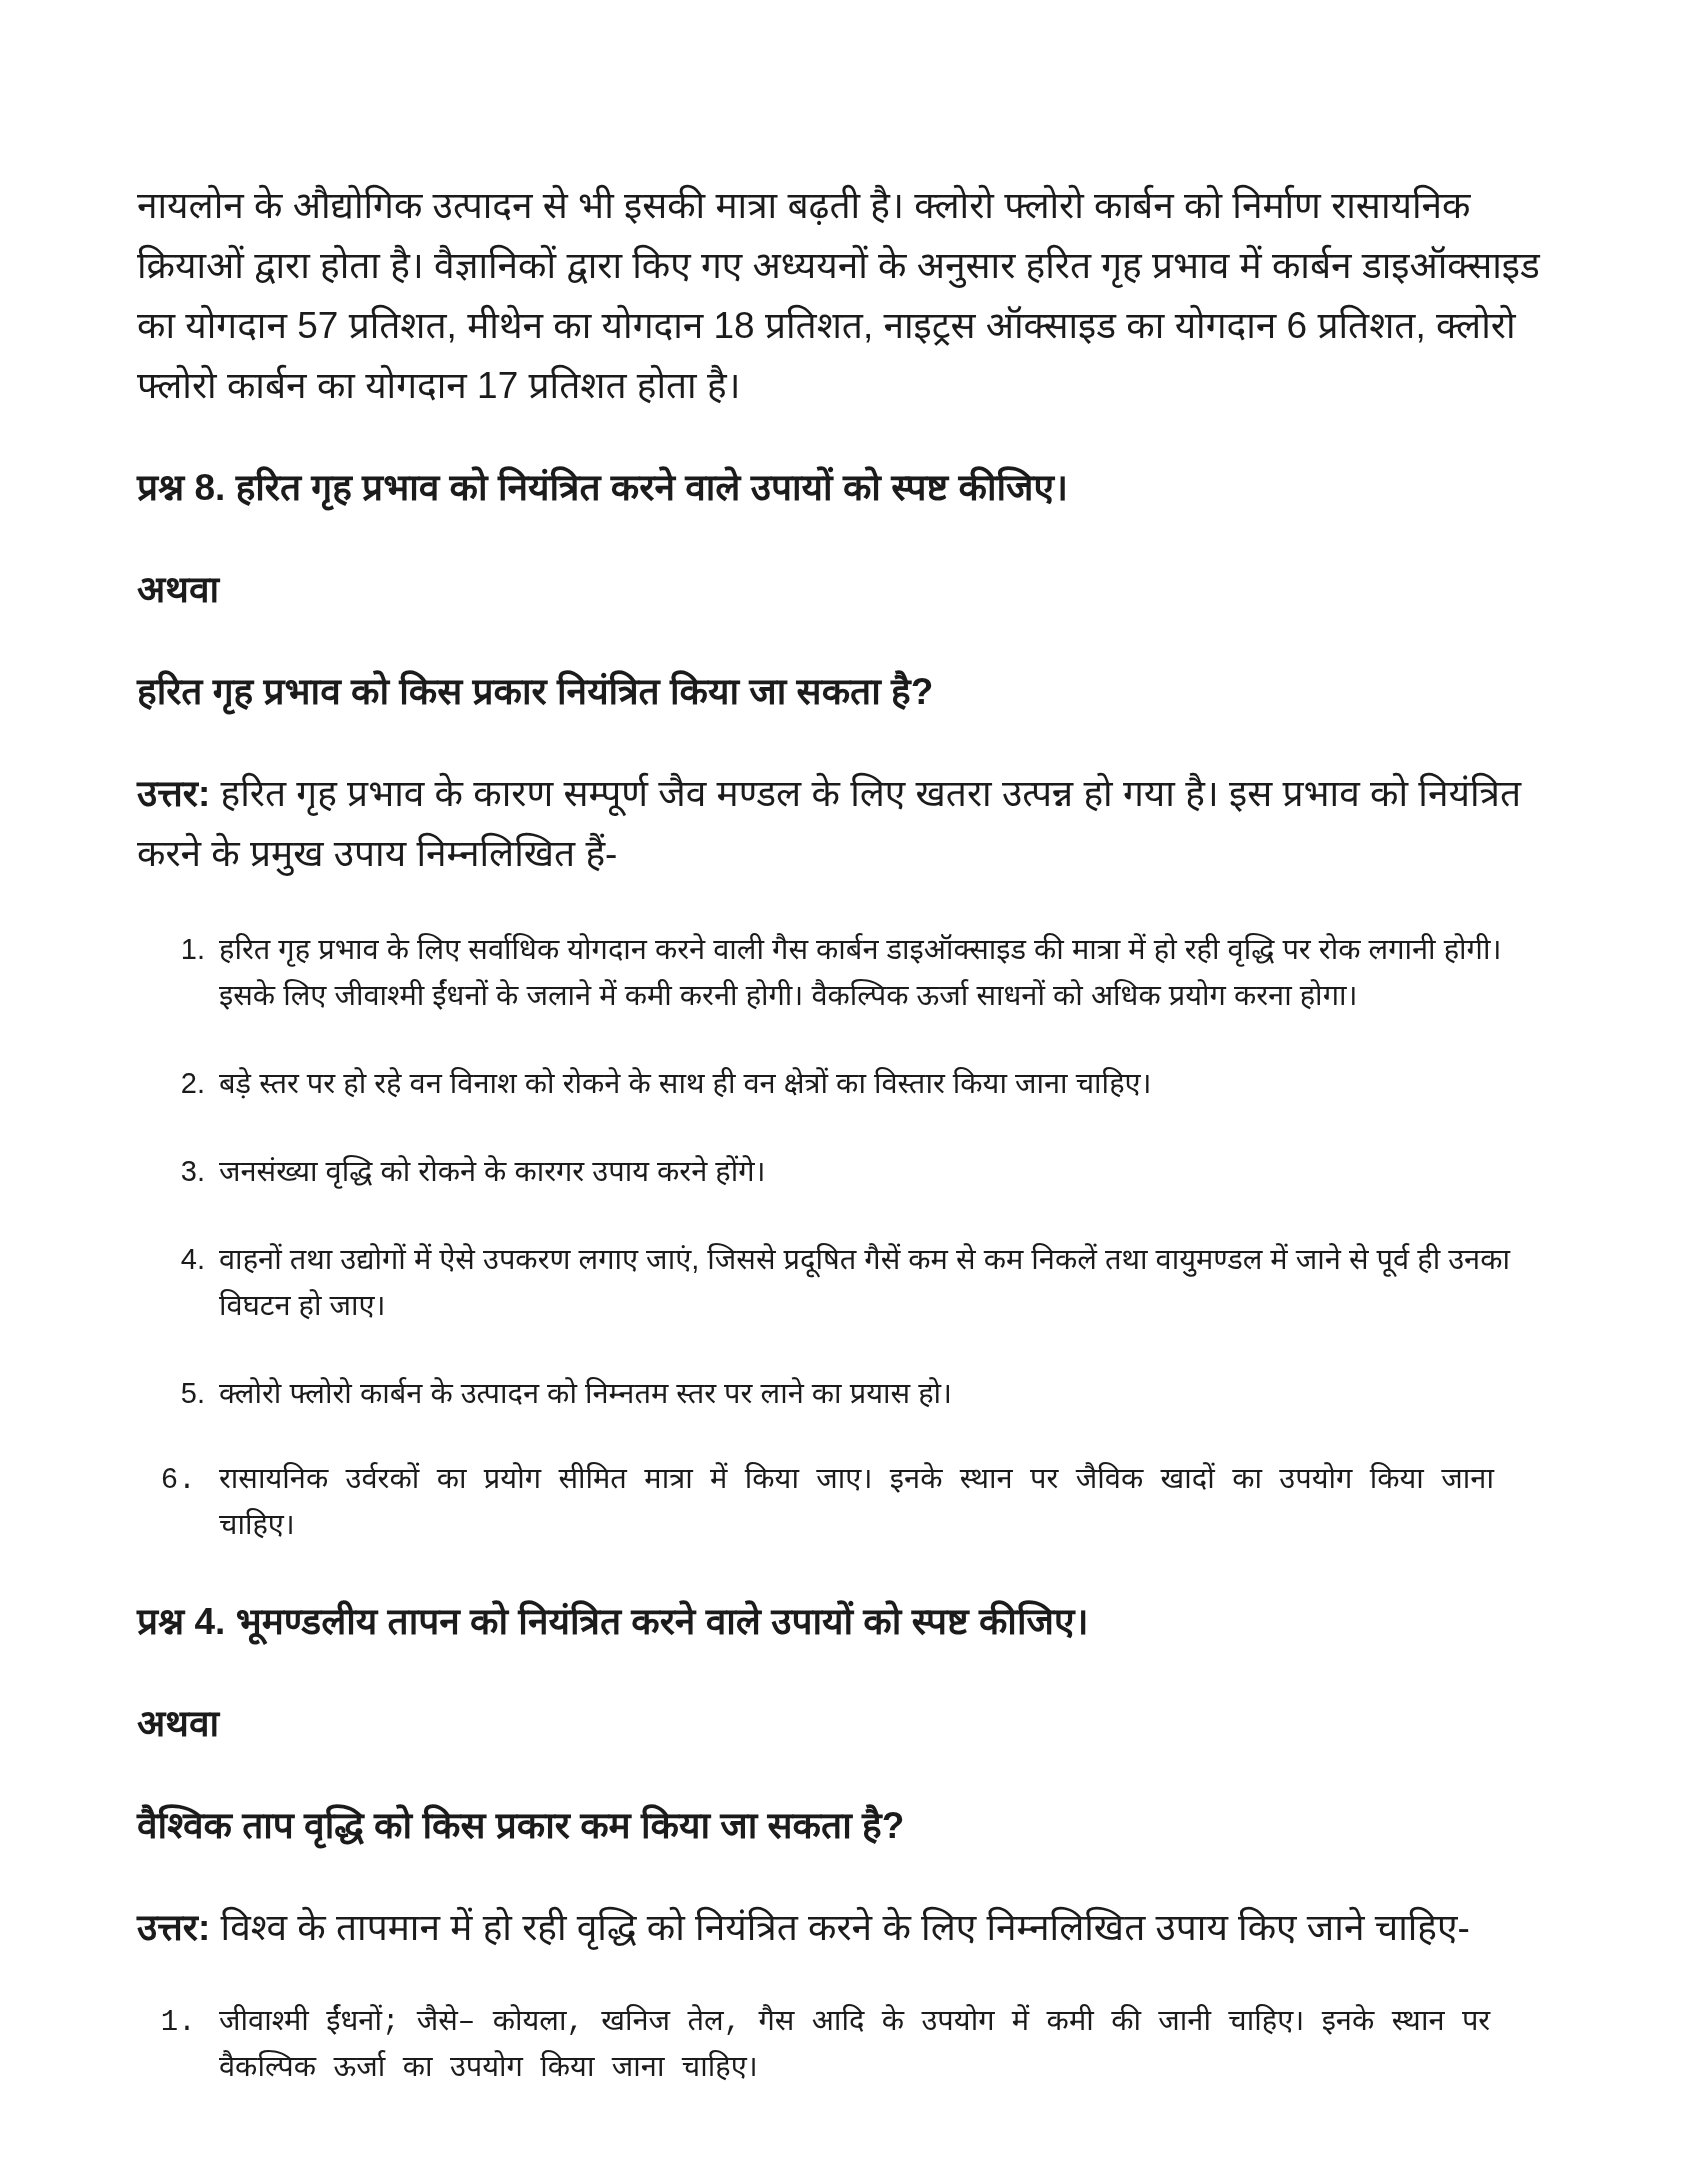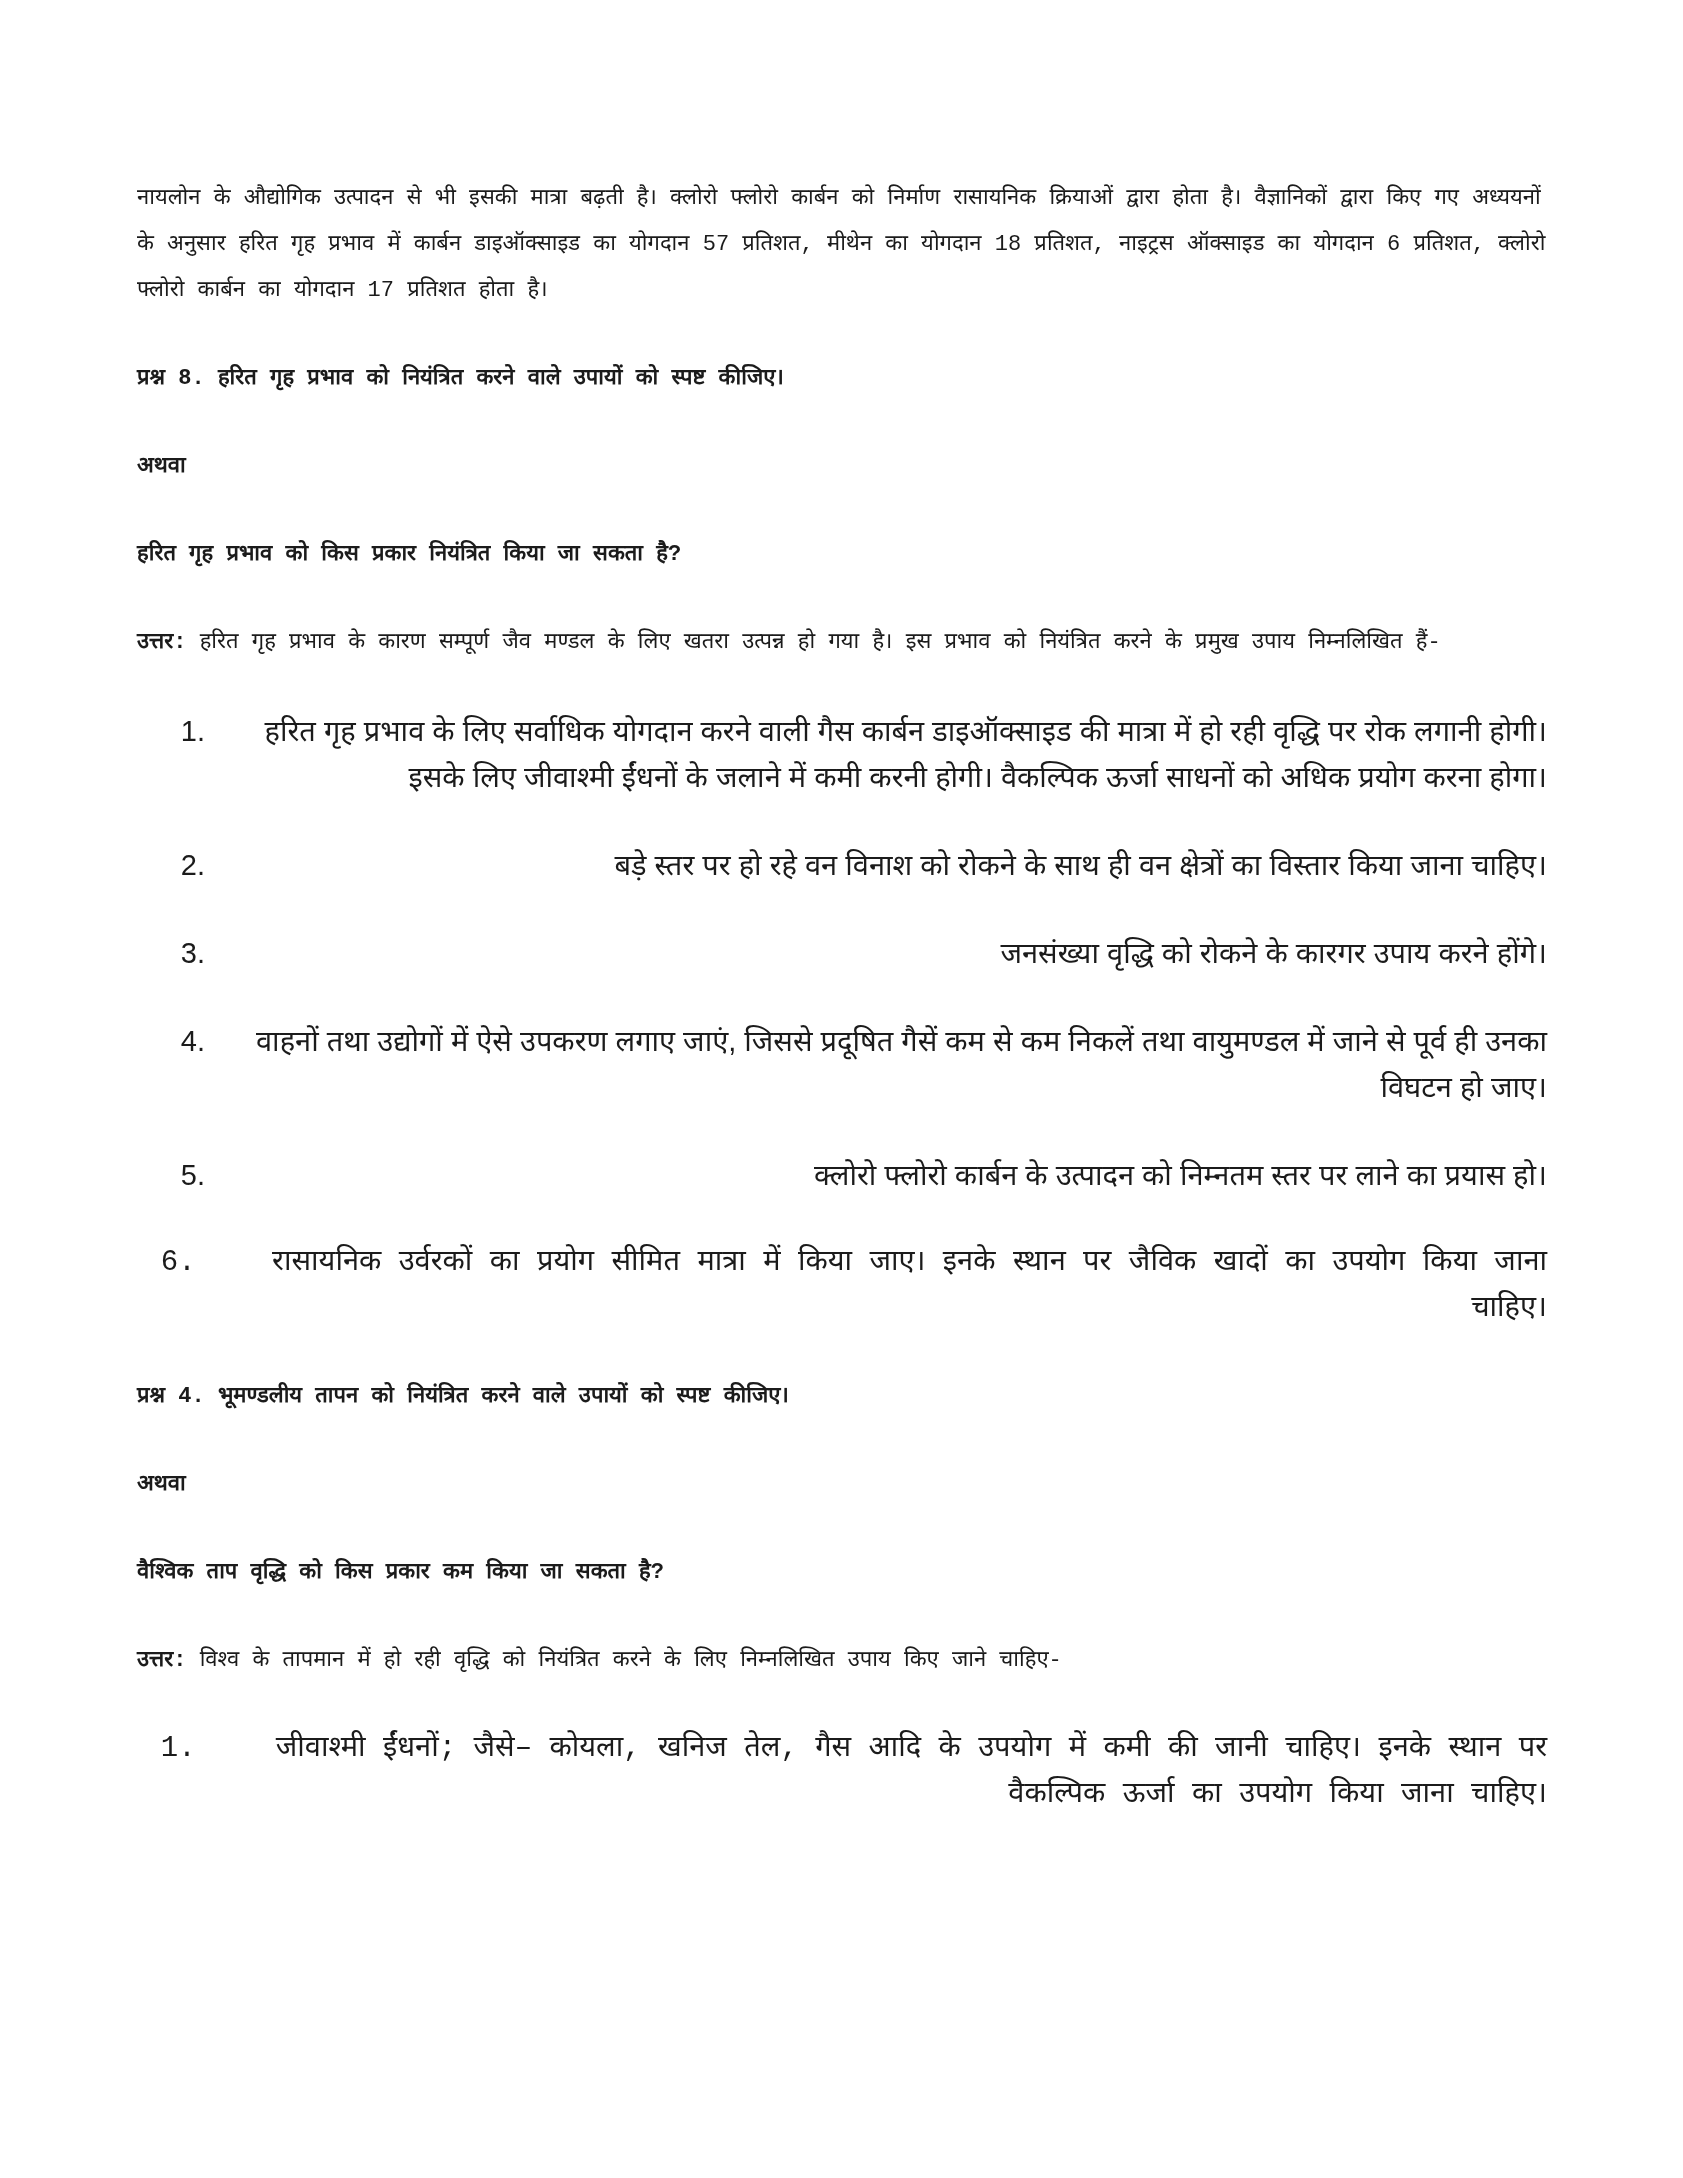--- a/index.html
+++ b/index.html
@@ -19,36 +19,34 @@
     width: 1683px;
     height: 2178px;
     padding: 176px 136px 0 137px;
     overflow: hidden;
     background: #ffffff;
   }
   .page p,
   .page h2,
   .page h3 {
     margin: 0 0 42px 0;
-    font-size: 22px;
-    line-height: 46px;
+    font-size: 37px;
+    line-height: 60px;
     font-weight: 400;
-    font-family: Liberation Mono, monospace;
   }
   .page h2, .page h3 {
     font-weight: 700;
   }
   .answer-label {
     font-weight: 700;
   }
   ol.points {
     margin: 0 0 42px 0;
     padding: 0 0 0 76px;
     list-style: decimal;
-    text-align: right;
   }
   ol.points li {
     margin: 0 0 42px 0;
     font-size: 29px;
     line-height: 46px;
     padding-left: 6px;
   }
   ol.points li:last-child {
     margin-bottom: 42px;
     font-family: Liberation Mono, monospace;

